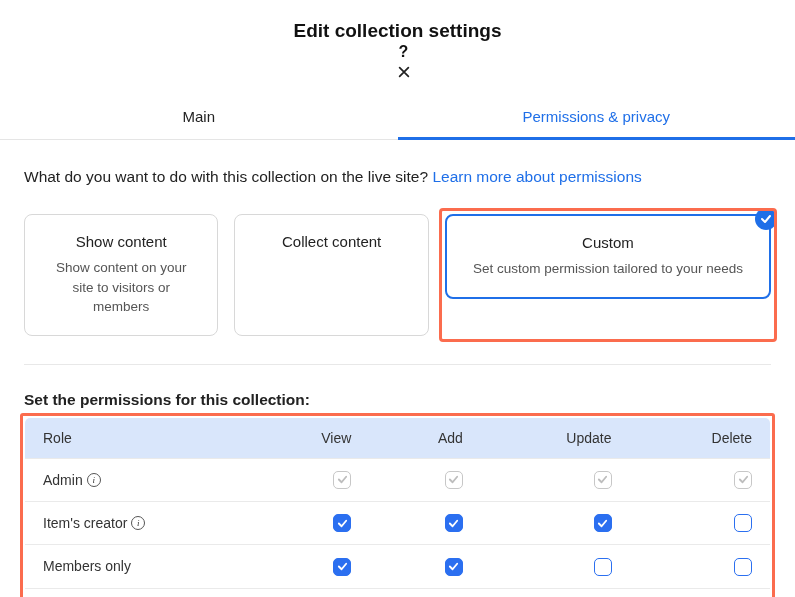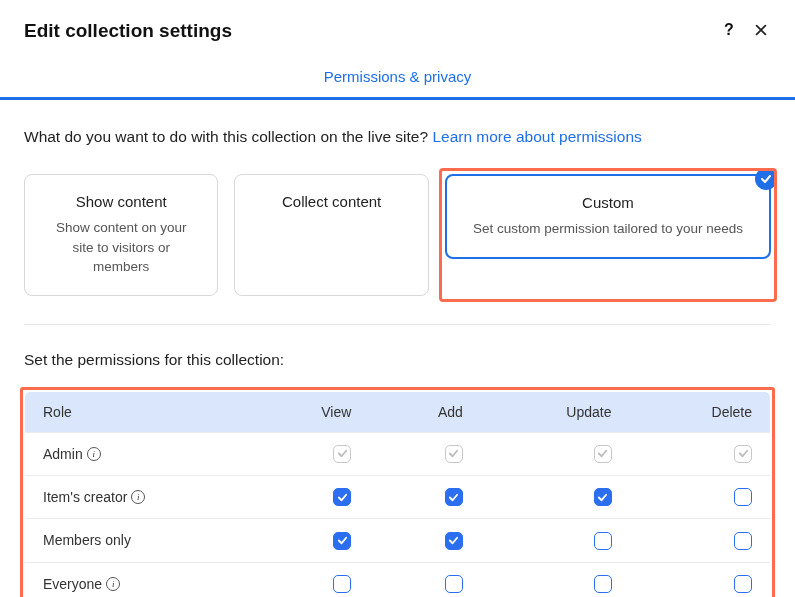--- a/index.html
+++ b/index.html
@@ -6,21 +6,23 @@
     body {
       font-family: -apple-system, BlinkMacSystemFont, "Segoe UI", Helvetica, Arial, sans-serif;
       width: 795px;
       height: 597px;
       background: #fff;
       color: #111;
       position: relative;
     }
     .header {
       display: flex;
+      align-items: center;
       padding: 20px 24px 12px 24px;
+      flex-direction: column;
     }
     .header h1 {
       font-size: 19px;
       font-weight: 700;
       flex: 1;
     }
     .header .hicon {
       width: 20px;
       height: 20px;
       display: flex;
@@ -116,21 +118,22 @@
       position: absolute;
       top: -6px; left: -6px; right: -6px; bottom: -6px;
       border: 3px solid #fb6c4e;
       border-radius: 4px;
       pointer-events: none;
     }
     .perm-heading {
       margin-top: 26px;
       font-size: 15.5px;
       color: #222;
-      margin-bottom: 22px;
+      margin-bottom: 8px;
+      font-weight: bold;
     }
     .table-wrap {
       position: relative;
     }
     .highlight-box-table {
       position: absolute;
       top: -4px; left: -4px; right: -4px; bottom: -4px;
       border: 3px solid #fb6c4e;
       border-radius: 3px;
       pointer-events: none;
@@ -208,20 +211,21 @@
   <h1>Edit collection settings</h1>
   <div class="hicon">?</div>
   <div class="hicon">
     <svg viewBox="0 0 16 16" width="14" height="14">
         <path d="M3 3 L13 13 M13 3 L3 13" stroke="#222" stroke-width="2" fill="none" stroke-linecap="round"></path>
       </svg>
   </div>
 </div>
 
 <div class="tabs">
+  <div class="tab">Main</div>
   <div class="tab active">Permissions &amp; privacy</div>
 </div>
 
 <div class="content">
   <p class="question">
     <span>What do you want to do with this collection on the live site? </span><a href="#">Learn more about permissions</a>
   </p>
 
   <div class="cards">
     <div class="card">

